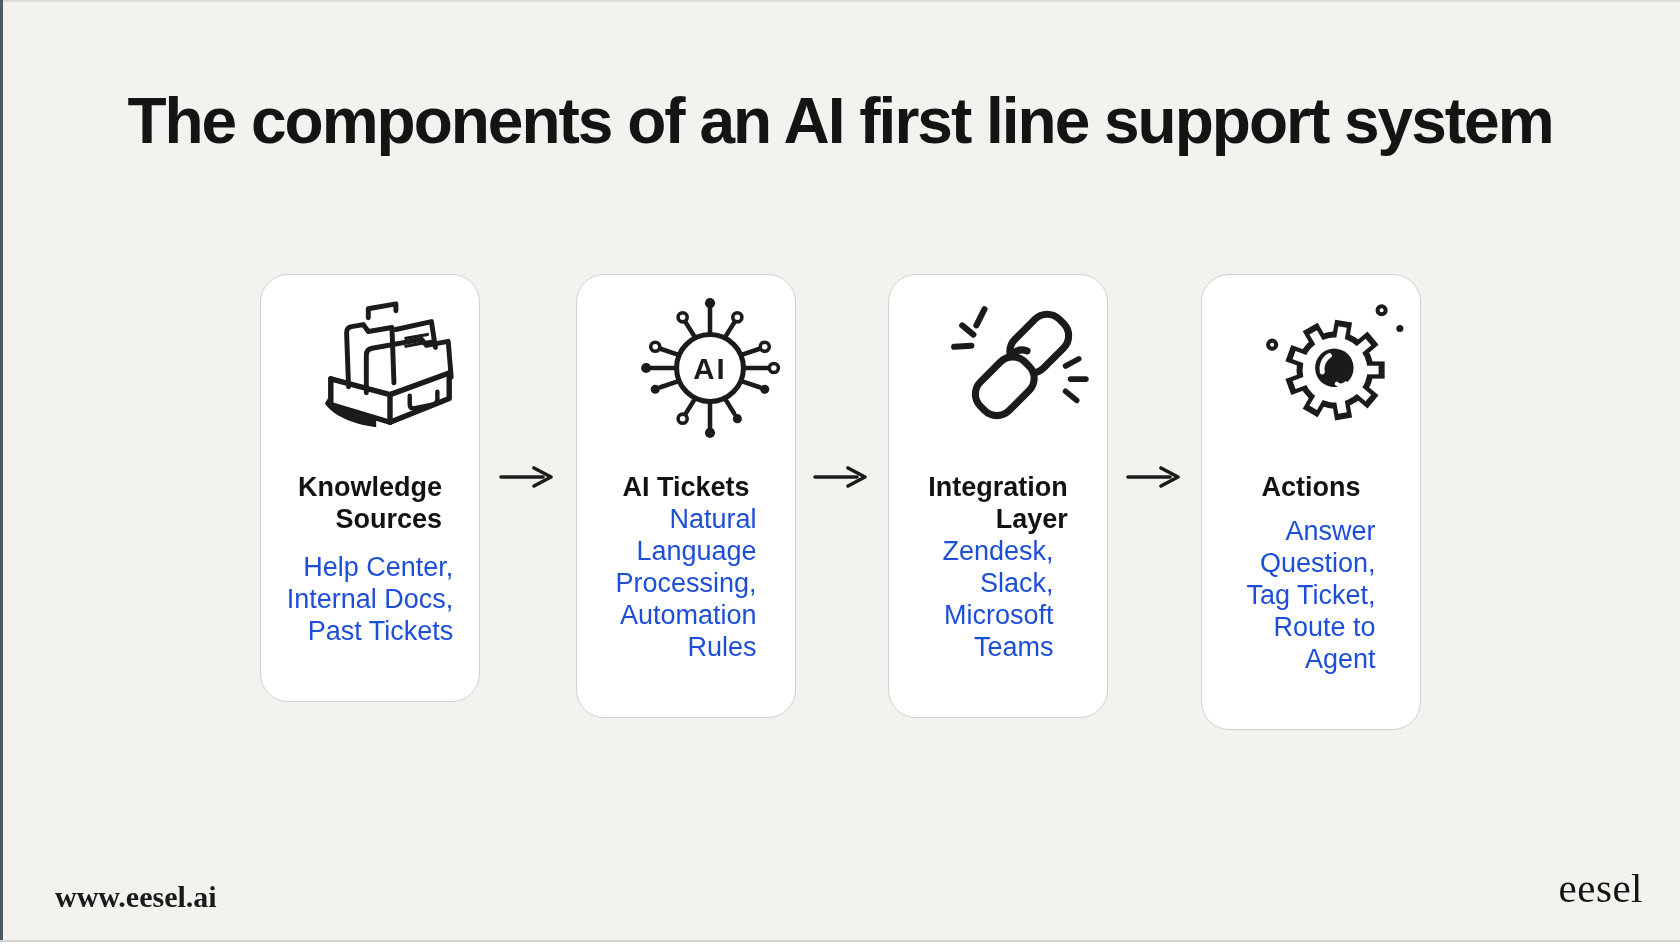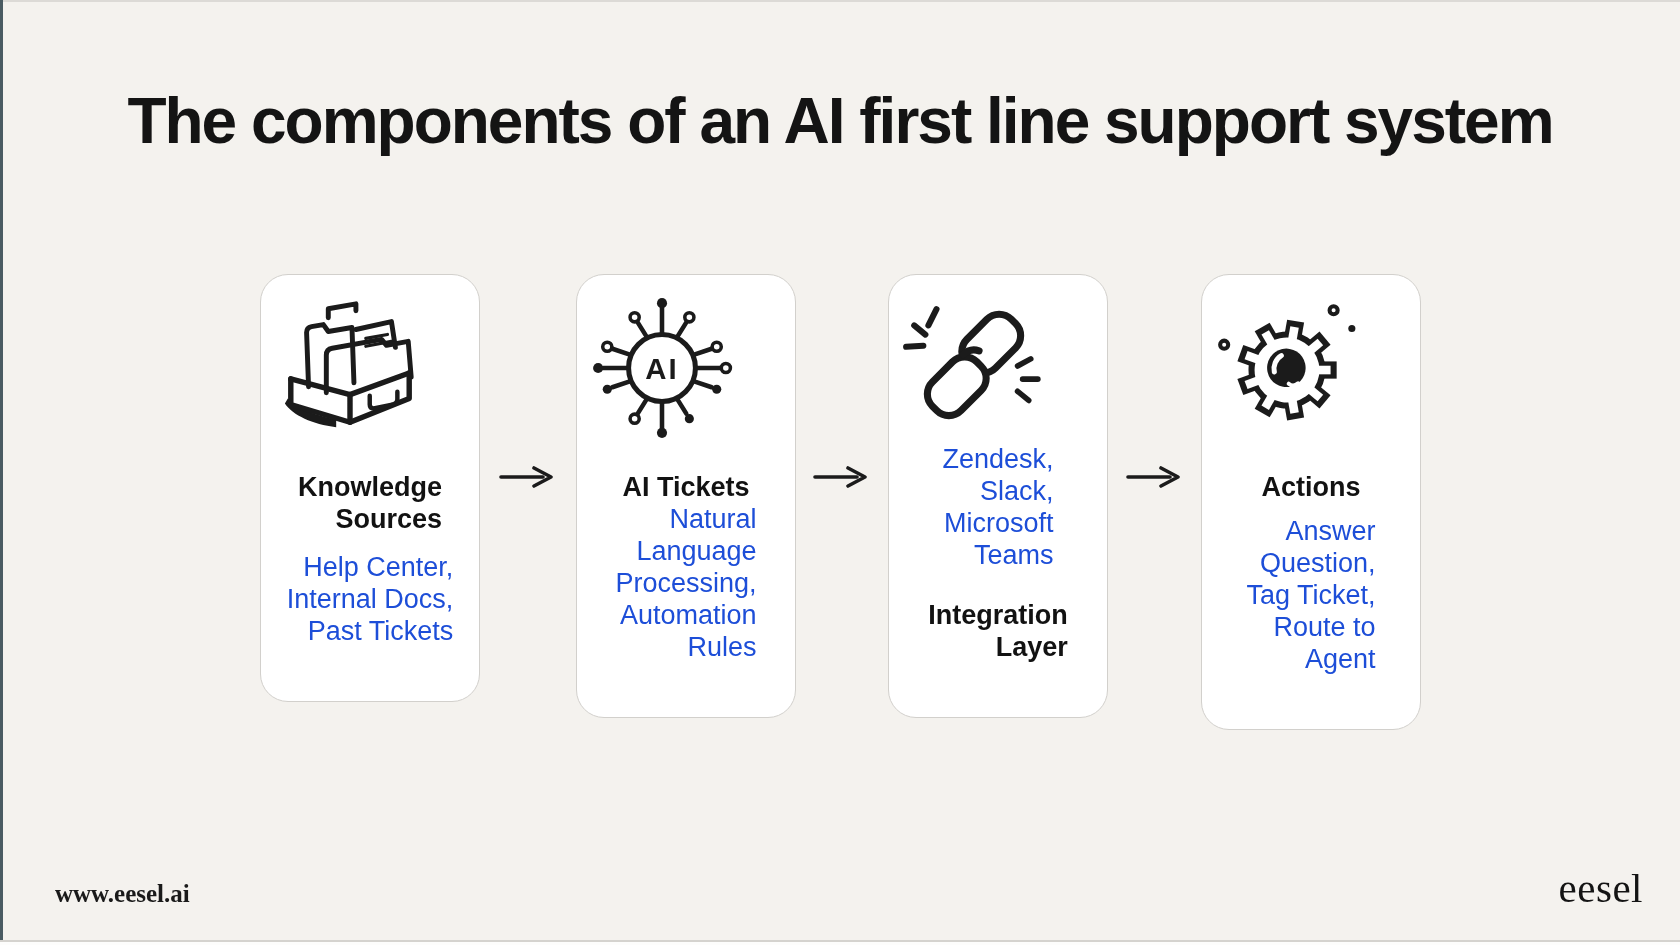--- a/index.html
+++ b/index.html
@@ -17,33 +17,33 @@
     text-align:center;white-space:nowrap;
     font-size:64px;font-weight:bold;letter-spacing:-2px;color:#141414;
   }
 
   .flow{position:absolute;left:260px;top:274px;display:flex;align-items:flex-start;}
   .card{
     width:220px;box-sizing:border-box;flex:0 0 220px;
     background:#ffffff;border:1px solid #d2d0cc;border-radius:28px;
     padding:18px 5px 54px;display:flex;flex-direction:column;align-items:center;
   }
-  .icon-wrap{height:150px;width:200px;display:flex;align-items:center;justify-content:flex-start;}
+  .icon-wrap{height:150px;width:200px;display:flex;align-items:center;justify-content:flex-end;}
   .card-text{margin-top:28px;text-align:right;font-size:27px;line-height:32px;white-space:pre-line;}
   .card-title{font-weight:bold;color:#121212;}
   .card-body{color:#1d4ed8;}
 
   .arrow-cell{display:flex;justify-content:center;align-items:flex-start;margin-top:192px;}
   .arrow-cell.g1{width:96px;}
   .arrow-cell.g2{width:92px;}
   .arrow-cell.g3{width:93px;}
 
   .footer-url{
     position:absolute;left:55px;top:880px;
-    font-family:"Liberation Serif",serif;font-weight:bold;font-size:25px;color:#1a1a1a;
+    font-family:"Liberation Serif",serif;font-weight:bold;font-size:30px;color:#1a1a1a;
   }
   .brand{
     position:absolute;right:37px;top:868px;line-height:1;
     font-family:"Liberation Serif",serif;font-size:41px;color:#141414;letter-spacing:0.5px;
   }
   .ink{stroke:#1b1b1b;}
 </style>
 </head>
 <body>
 
@@ -135,26 +135,26 @@
           <path class="ink" d="M16,28 L27,37" stroke-width="6"></path>
           <path class="ink" d="M8,49 L25,48" stroke-width="6"></path>
           <path class="ink" d="M118,68 L131,61" stroke-width="5.5"></path>
           <path class="ink" d="M123,81 L138,81" stroke-width="5.5"></path>
           <path class="ink" d="M118,93 L129,102" stroke-width="5.5"></path>
           <rect class="ink" x="72" y="15" width="40" height="62" rx="17" fill="#ffffff" stroke-width="7" transform="rotate(45 92 46)"></rect>
           <rect class="ink" x="38" y="57" width="40" height="62" rx="17" fill="#ffffff" stroke-width="7" transform="rotate(45 58 88)"></rect>
           <path class="ink" d="M64,57 Q71,50 80,53" stroke-width="7"></path>
         </svg>
       </div>
+      <div class="card-text card-title">Integration
+Layer</div>
       <div class="card-text card-body" style="margin-top:0">Zendesk,
 Slack,
 Microsoft
 Teams</div>
-      <div class="card-text card-title">Integration
-Layer</div>
     </div>
 
     <div class="arrow-cell g3">
       <svg width="58" height="22" viewBox="0 0 58 22" fill="none">
         <path class="ink" d="M2,11 L44,11" stroke-width="3.6" stroke-linecap="round"></path>
         <path class="ink" d="M35,2 L52,11 L35,20" stroke-width="3.6" stroke-linecap="round" stroke-linejoin="round"></path>
       </svg>
     </div>
 
     <div class="card">

